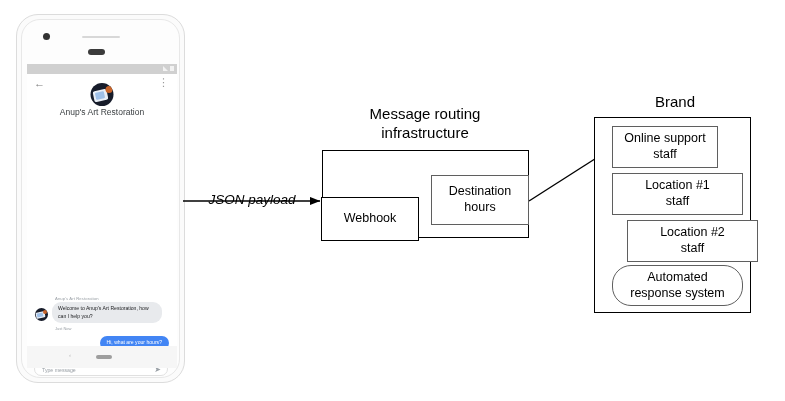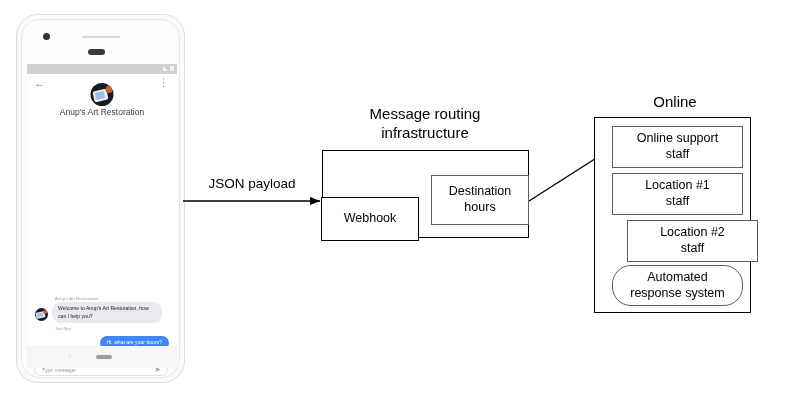--- a/index.html
+++ b/index.html
@@ -202,41 +202,41 @@
       </marker>
     </defs>
 
     <line x1="183" y1="201" x2="320" y2="201" stroke="#000" stroke-width="1.4" marker-end="url(#arrow)"></line>
 
     <line x1="406" y1="201" x2="430" y2="201" stroke="#000" stroke-width="1.4" marker-end="url(#arrow)"></line>
 
     <line x1="529" y1="201" x2="612" y2="148" stroke="#000" stroke-width="1.4" marker-end="url(#arrow)"></line>
   </svg>
 
-  <div class="lbl" style="left:196px;top:176px;width:112px;">JSON payload</div>
+  <div class="lbl" style="left:196px;top:192px;width:112px;font-style:italic;">JSON payload</div>
 
   <div class="lbl title-lbl" style="left:335px;top:124px;width:180px;">infrastructure</div>
   <div class="lbl title-lbl" style="left:335px;top:105px;width:180px;">Message routing</div>
 
   <div class="box" style="left:322px;top:150px;width:207px;height:88px;"></div>
 
   <div class="box" style="left:321px;top:197px;width:98px;height:44px;">
     <span>Webhook</span>
   </div>
 
   <div class="box gray" style="left:431px;top:175px;width:98px;height:50px;flex-direction:column;">
     <span>Destination</span>
     <span>hours</span>
   </div>
 
-  <div class="lbl title-lbl" style="left:610px;top:93px;width:130px;">Online</div>
+  <div class="lbl title-lbl" style="left:610px;top:93px;width:130px;">Brand</div>
 
   <div class="box thin" style="left:594px;top:117px;width:157px;height:196px;"></div>
 
-  <div class="box gray" style="left:612px;top:126px;width:131px;height:42px;flex-direction:column;">
+  <div class="box gray" style="left:612px;top:126px;width:106px;height:42px;flex-direction:column;">
     <span>Online support</span>
     <span>staff</span>
   </div>
 
   <div class="box gray" style="left:612px;top:173px;width:131px;height:42px;flex-direction:column;">
     <span>Location #1</span>
     <span>staff</span>
   </div>
 
   <div class="box gray" style="left:627px;top:220px;width:131px;height:42px;flex-direction:column;">

